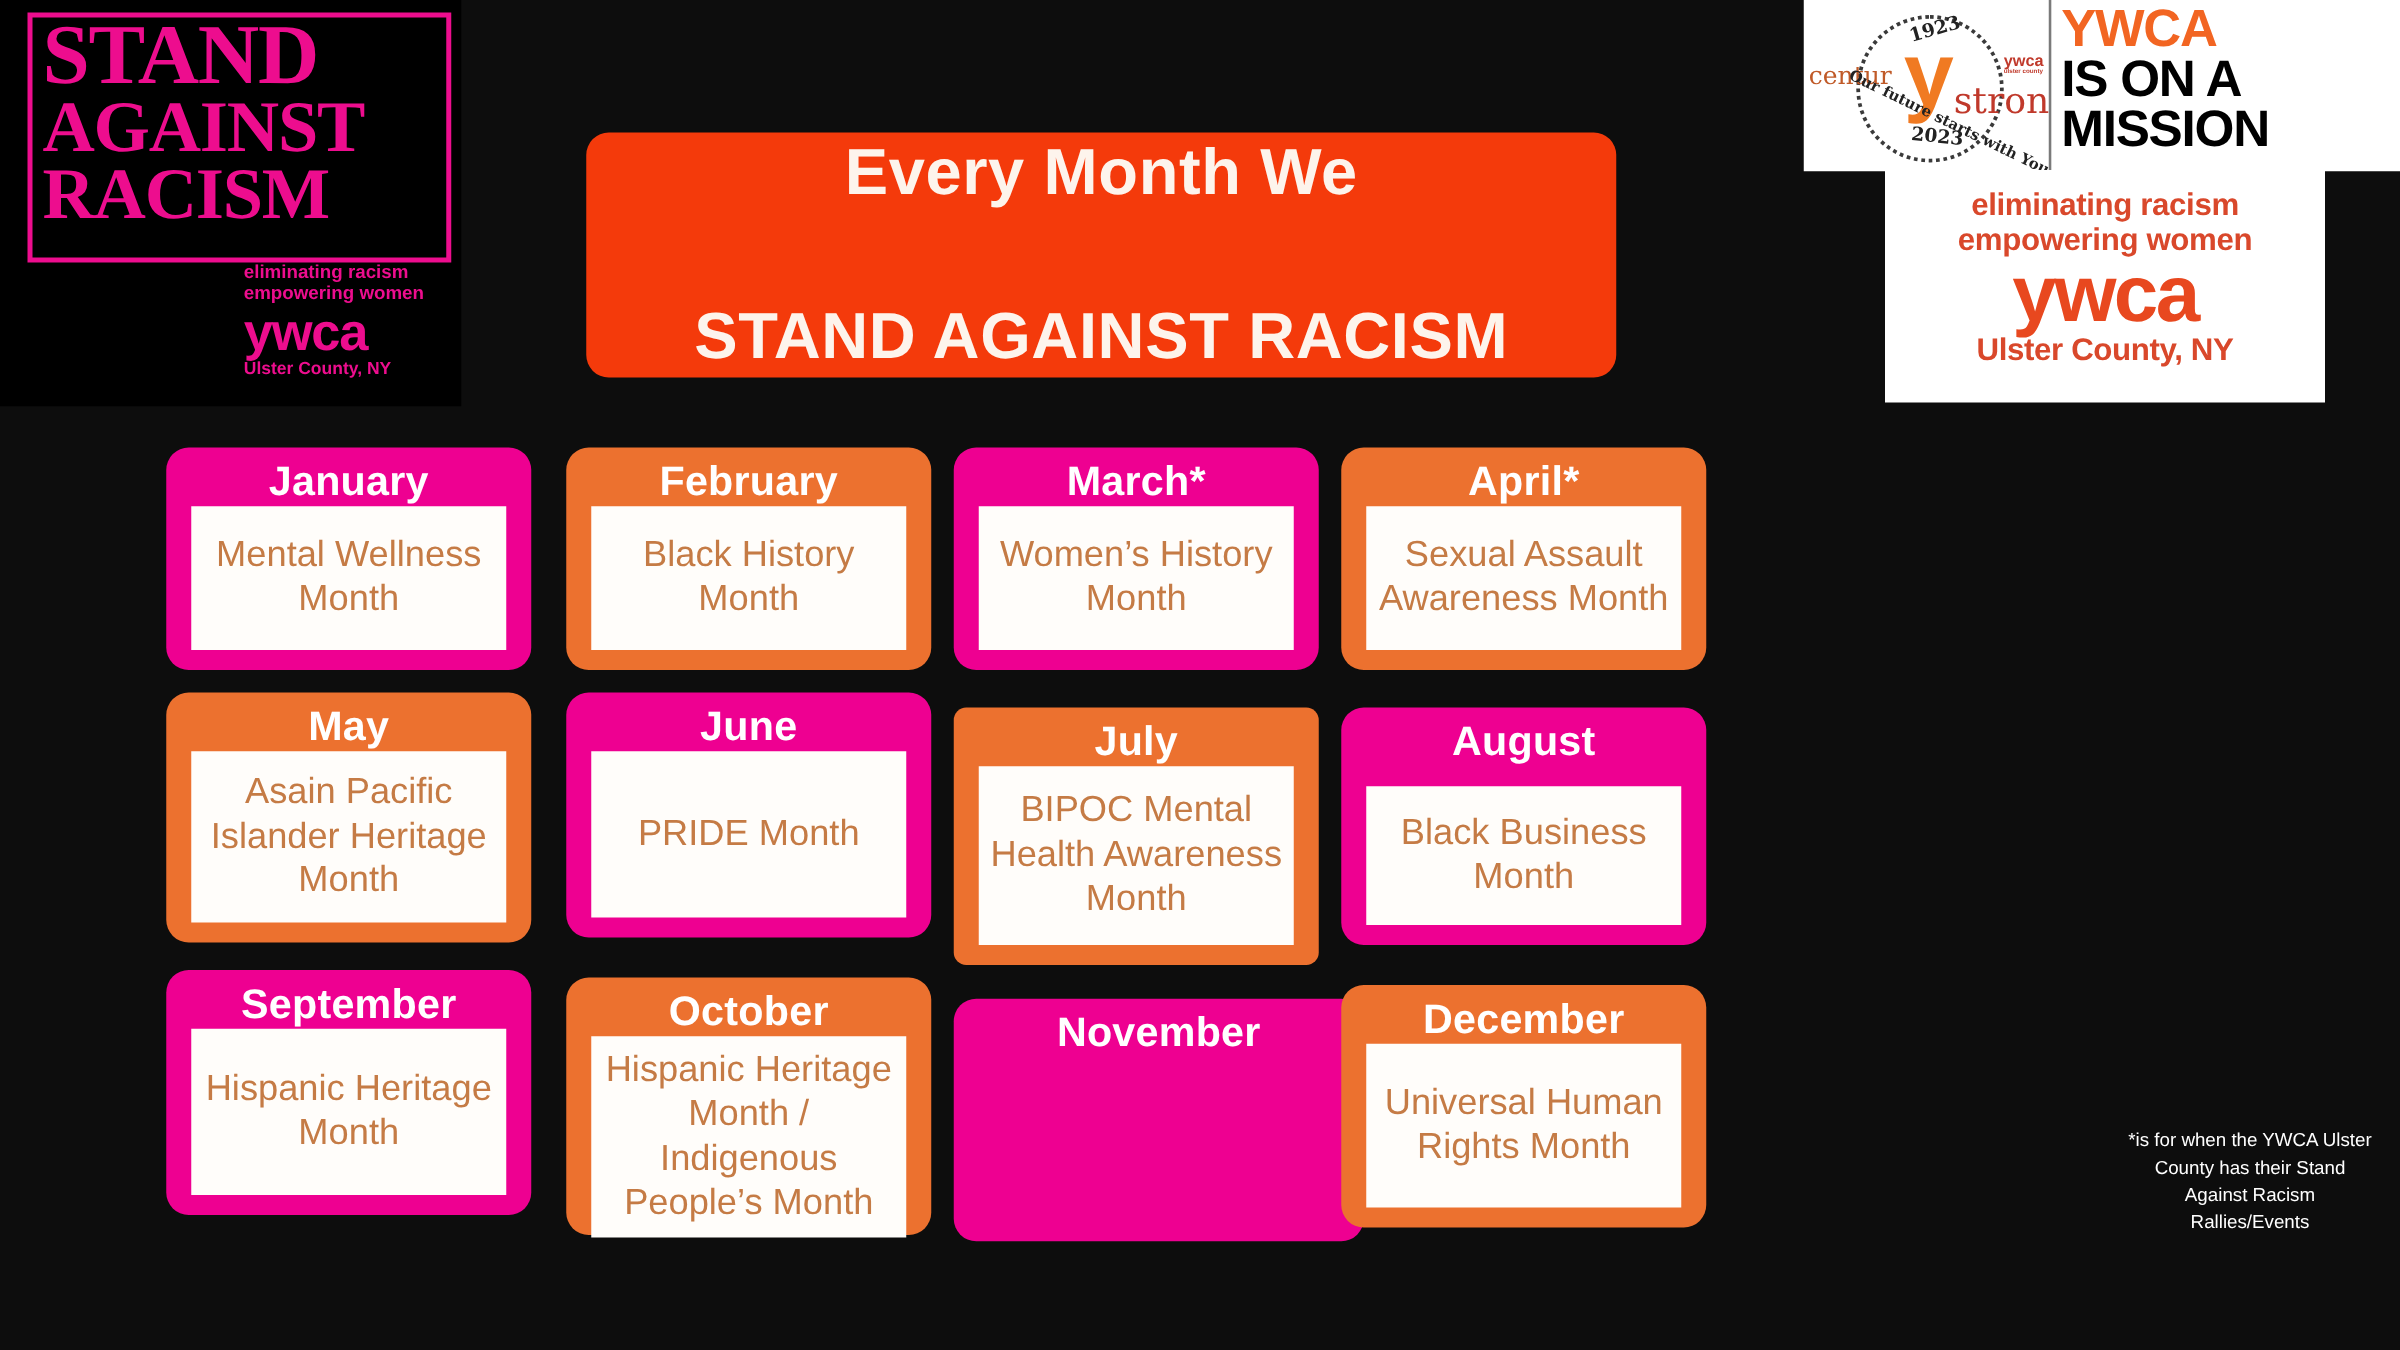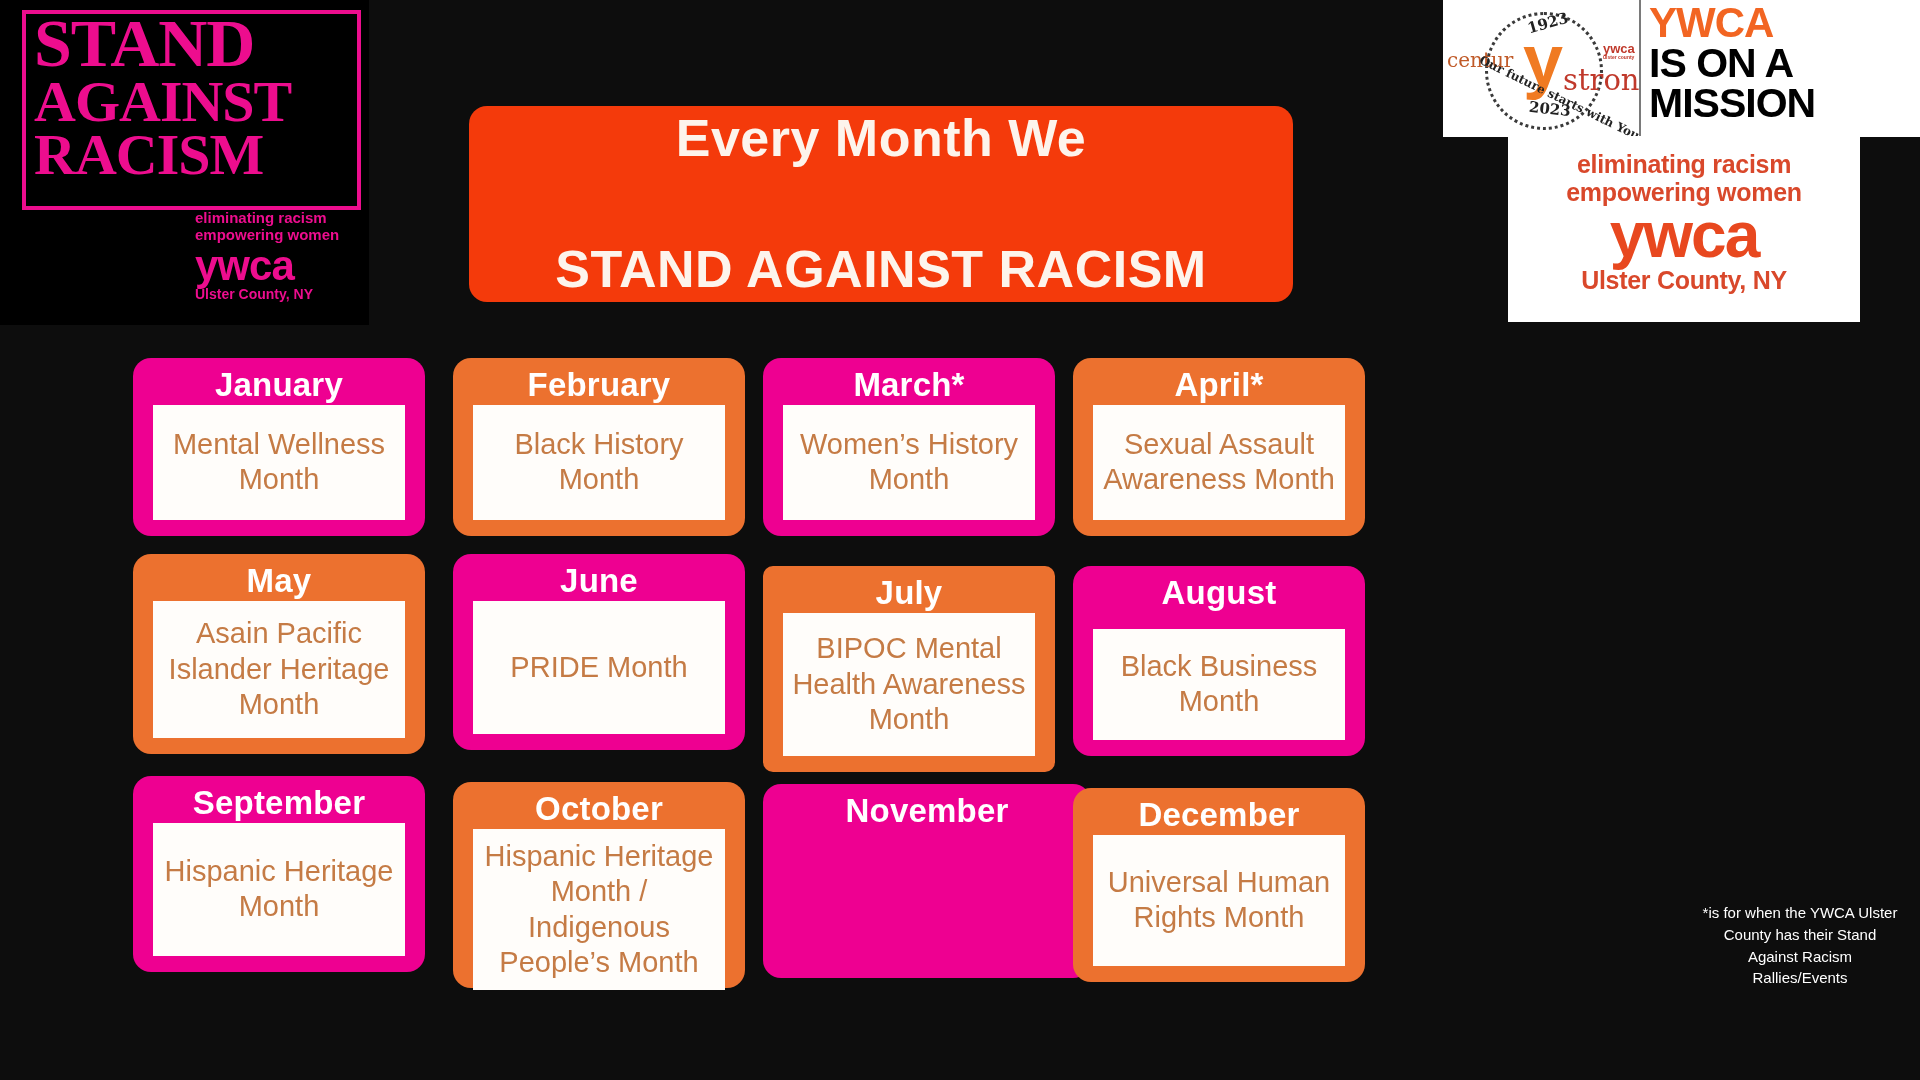--- a/index.html
+++ b/index.html
@@ -404,21 +404,21 @@
       <div class="obs-box">
         <div class="obs">Hispanic Heritage Month</div>
       </div>
     </div>
     <div class="card orange" style="left: 320px; top: 424px; width: 292px; height: 206px;">
       <div class="month">October</div>
       <div class="obs-box">
         <div class="obs">Hispanic Heritage Month / Indigenous People’s Month</div>
       </div>
     </div>
-    <div class="card pink" style="left: 630px; top: 426px; width: 328px; height: 194px;">
+    <div class="card pink" style="left: 630px; top: 441px; width: 328px; height: 194px;">
       <div class="month">November</div>
     </div>
     <div class="card orange" style="left: 940px; top: 430px; width: 292px; height: 194px;">
       <div class="month">December</div>
       <div class="obs-box">
         <div class="obs">Universal Human Rights Month</div>
       </div>
     </div>
   </div>
 

